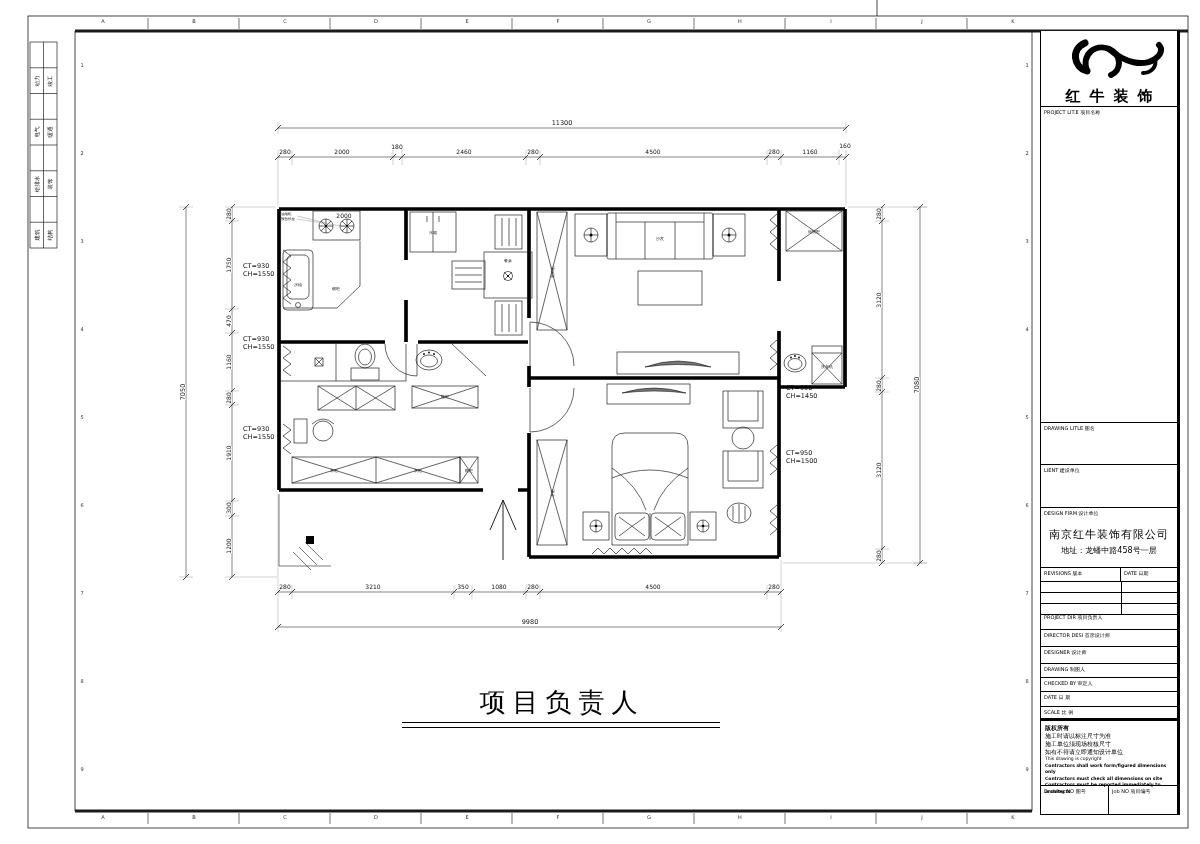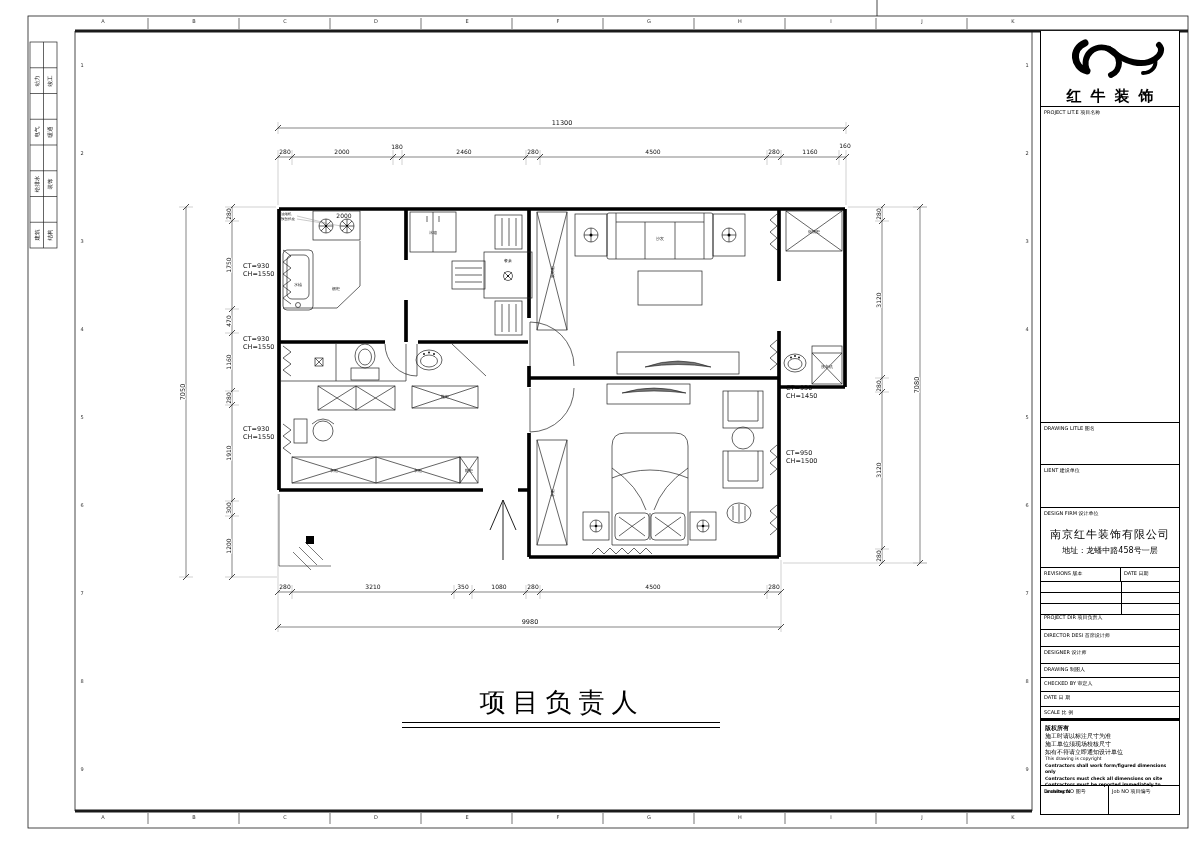--- a/index.html
+++ b/index.html
@@ -7,21 +7,21 @@
   svg text{font-family:"DejaVu Sans",sans-serif;}
   .dim{font-size:6px;fill:#111;paint-order:stroke;stroke:#fff;stroke-width:1.6;stroke-linejoin:round;}
   .dimbig{font-size:6.5px;fill:#111;paint-order:stroke;stroke:#fff;stroke-width:1.6;stroke-linejoin:round;}
   .tag{font-size:6.5px;fill:#111;}
   .lbl{font-size:4px;fill:#222;}
   .note{font-size:3.5px;fill:#222;}
   .disc{font-size:5.5px;fill:#111;}
   .glt{position:absolute;width:14px;text-align:center;font-size:5px;color:#333;}
   .gnum{position:absolute;width:10px;text-align:center;font-size:5px;color:#333;}
   
-  .tb{position:absolute;left:1040px;top:31px;width:140px;height:784px;border-left:1px solid #000;border-right:1px solid #000000;border-bottom:1px solid #000;box-sizing:border-box;background:#fff;}
+  .tb{position:absolute;left:1040px;top:31px;width:140px;height:784px;border-left:1px solid #000;border-right:3px solid #000000;border-bottom:1px solid #000;box-sizing:border-box;background:#fff;}
   .tb .sec{position:absolute;left:0;right:0;border-bottom:1px solid #000;box-sizing:border-box;}
   .tb .slab{font-size:5px;padding:2px 3px;white-space:nowrap;}
   .firmname{font-size:11px;text-align:center;margin-top:9px;letter-spacing:1px;}
   .firmaddr{font-size:8px;text-align:center;margin-top:3px;}
   .cname{position:absolute;left:0;right:0;top:56px;text-align:center;font-size:15px;letter-spacing:9px;font-family:"DejaVu Serif",serif;font-weight:bold;text-indent:9px;}
   .revhead{display:flex;height:13px;border-bottom:1px solid #000;}
   .revhead div{font-size:5px;padding:2px 3px;box-sizing:border-box;}
   .revrow{height:10px;border-bottom:1px solid #000;position:relative;}
   .revsplit{position:absolute;top:0;bottom:0;left:80px;width:1px;background:#000;}
   .copyr{font-size:6px;padding:3px 4px 0 4px;line-height:8px;}

